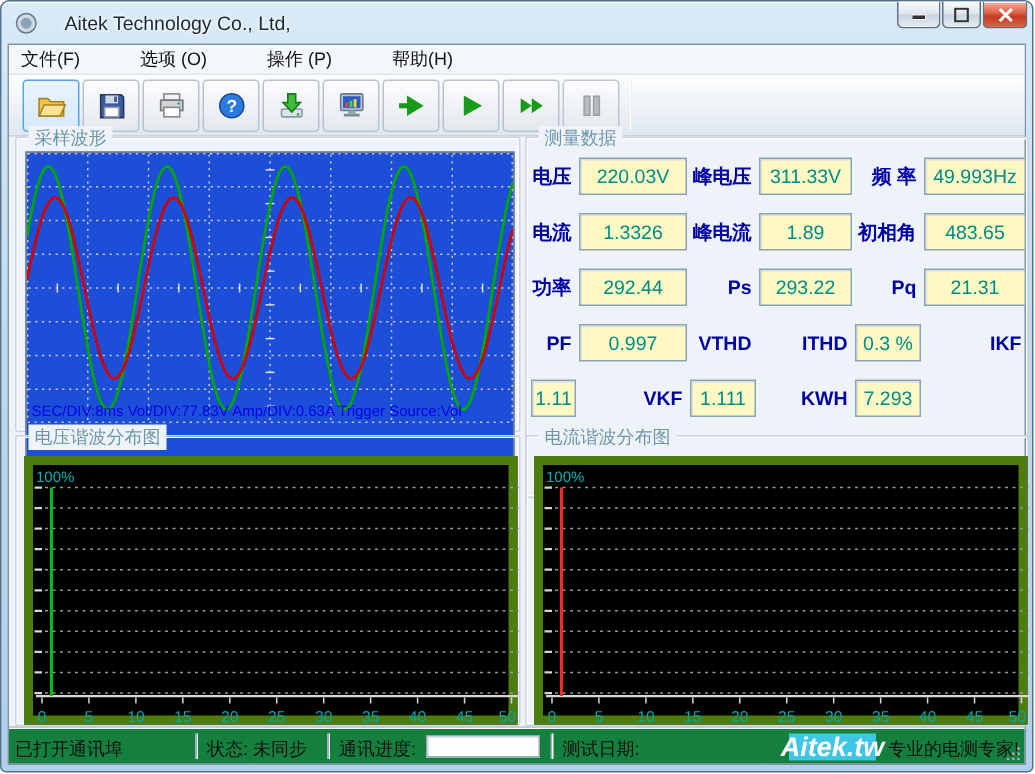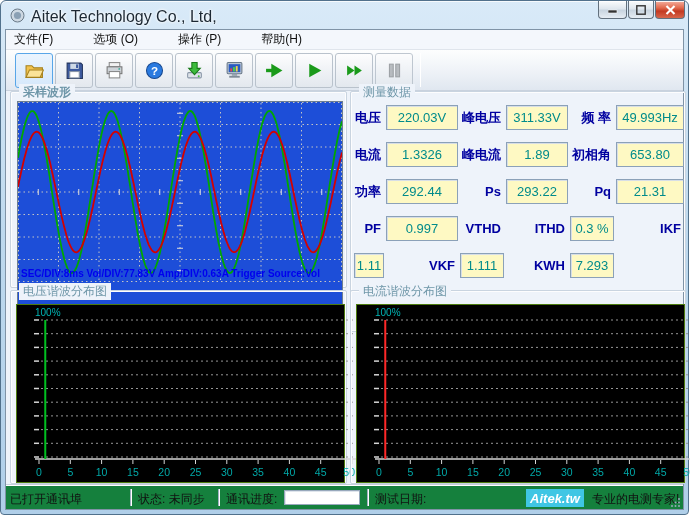--- a/index.html
+++ b/index.html
@@ -11,21 +11,21 @@
   }
   .window {
     position:absolute; left:0; top:0; width:689px; height:515px;
     border:1px solid #51718c; border-radius:6px 6px 4px 4px;
     background:linear-gradient(180deg,#d9eaf8 0%,#bed9ee 45%,#b0cfe9 100%);
     box-shadow:inset 0 1px 0 rgba(255,255,255,.75);
   }
   
   .titlebar { position:absolute; left:0; top:0; right:0; height:28px; }
   .app-icon { position:absolute; left:9px; top:7px; width:15px; height:15px; }
-  .title-text { position:absolute; left:30px; top:7px; font-size:16px; color:#1c2833;
+  .title-text { position:absolute; left:42px; top:7px; font-size:13px; color:#1c2833;
                 text-shadow:0 0 3px #fff, 0 0 3px #fff; white-space:nowrap; }
   .winbtns { position:absolute; top:0; right:3px; display:flex; }
   .winbtn {
     height:18px; border:1px solid #62707d; border-top:none; border-radius:0 0 4px 4px;
     margin-left:1px; display:flex; align-items:center; justify-content:center;
     background:linear-gradient(180deg,#fafcfd 0%,#dfe7ee 45%,#c9d5e0 55%,#e6edf3 100%);
     box-shadow:inset 0 1px 0 rgba(255,255,255,.9); cursor:default;
   }
   .winbtn.min { width:29px; } .winbtn.max { width:26px; }
   .winbtn.close { width:30px;
@@ -47,48 +47,48 @@
     display:flex; align-items:center; justify-content:center; cursor:default;
   }
   .tool-btn.active { border:1px solid #58a6e8; background:linear-gradient(180deg,#eaf4fe,#d5e8fb); }
   .tool-btn.disabled { opacity:.9; }
   .tb-sep { width:1px; height:34px; background:#c3ccd7; border-right:1px solid #fff; margin-left:5px; }
   
   .groupbox { position:absolute; border:1px solid #c9d4e0; border-radius:2px;
               box-shadow:inset 0 0 0 1px #fdfdfe; }
   .gb-title { position:absolute; top:-8px; left:8px; background:#eef3fa; padding:0 4px;
               font-size:12px; color:#6e96a8; white-space:nowrap; }
-  #gb-wave  { left:4px;  top:61px;  width:337px; height:197px;font-weight:bold; }
+  #gb-wave  { left:4px;  top:61px;  width:337px; height:197px; }
   #gb-meas  { left:344px; top:61px; width:336px; height:241px; }
   #gb-vharm { left:4px;  top:260px; width:337px; height:194px; }
   #gb-charm { left:344px; top:260px; width:336px; height:194px; }
   .wavechart { position:absolute; left:6px; top:9px; width:326px; height:224px;
                background:#1d4ed8; border:1px solid #6e7e8e; }
   .harmchart { position:absolute; left:5px; top:13px; width:329px; height:179px;
-               background:#000; border:1px solid #4d7c0f;padding-left:16px; }
+               background:#000; border:6px solid #4d7c0f; }
   
   .meas-grid { position:absolute; left:3px; top:13px;
                display:grid; grid-template-columns:30px 72px 44px 62px 44px 68px;
                grid-auto-rows:25px; column-gap:2px; row-gap:12px; }
   .meas-label { display:flex; align-items:center; justify-content:flex-end; padding-right:3px;
                 color:#0000a0; font-weight:bold; font-size:13px; white-space:nowrap; }
   .meas-field { background:#fef9c3; border:1px solid #8ba1b8; box-shadow:inset 1px 1px 0 #d7dee6;
                 display:flex; align-items:center; justify-content:center;
                 color:#008b8b; font-size:13px; white-space:nowrap; }
   
   .statusbar { position:absolute; left:0; right:0; bottom:0; height:24px;
                background:#15803d; border-top:1px solid #fff; box-shadow:0 -1px 0 #c4cfdb;
                font-size:12px; color:#111; }
   .sb-text { position:absolute; top:5px; white-space:nowrap; }
   .sb-div { position:absolute; top:3px; height:17px; width:0;
             border-left:1px solid #9fb0c1; border-right:1px solid #fff; }
   .sb-progress { position:absolute; top:4px; width:76px; height:15px; background:#fff;
                  border:1px solid #98a8bc; box-shadow:inset 1px 1px 0 #dfe5ec; }
   .sb-badge { position:absolute; top:3px; width:58px; height:18px; background:#3fc6e4;
-              color:#fff; font-weight:bold; font-style:italic; font-size:13px;
+              color:#fff; font-weight:bold; font-style:italic; font-size:18px;
               display:flex; align-items:center; justify-content:center; }
   .sb-grip { position:absolute; right:2px; bottom:2px; width:10px; height:10px; }
 </style>
 </head>
 <body>
 
 <div class="window">
   <div class="titlebar">
     <svg class="app-icon" viewBox="0 0 15 15">
       <circle cx="7.5" cy="7.5" r="6.5" fill="#cdd8e2" stroke="#6a7a88"></circle>
@@ -241,21 +241,21 @@
           <div class="meas-field">220.03V</div>
           <div class="meas-label">峰电压</div>
           <div class="meas-field">311.33V</div>
           <div class="meas-label">频 率</div>
           <div class="meas-field">49.993Hz</div>
           <div class="meas-label">电流</div>
           <div class="meas-field">1.3326</div>
           <div class="meas-label">峰电流</div>
           <div class="meas-field">1.89</div>
           <div class="meas-label">初相角</div>
-          <div class="meas-field">653.80</div>
+          <div class="meas-field">483.65</div>
           <div class="meas-label">功率</div>
           <div class="meas-field">292.44</div>
           <div class="meas-label">Ps</div>
           <div class="meas-field">293.22</div>
           <div class="meas-label">Pq</div>
           <div class="meas-field">21.31</div>
           <div class="meas-label">PF</div>
           <div class="meas-field">0.997</div>
           <div class="meas-label">VTHD</div>
           <div class="meas-label">ITHD</div>

